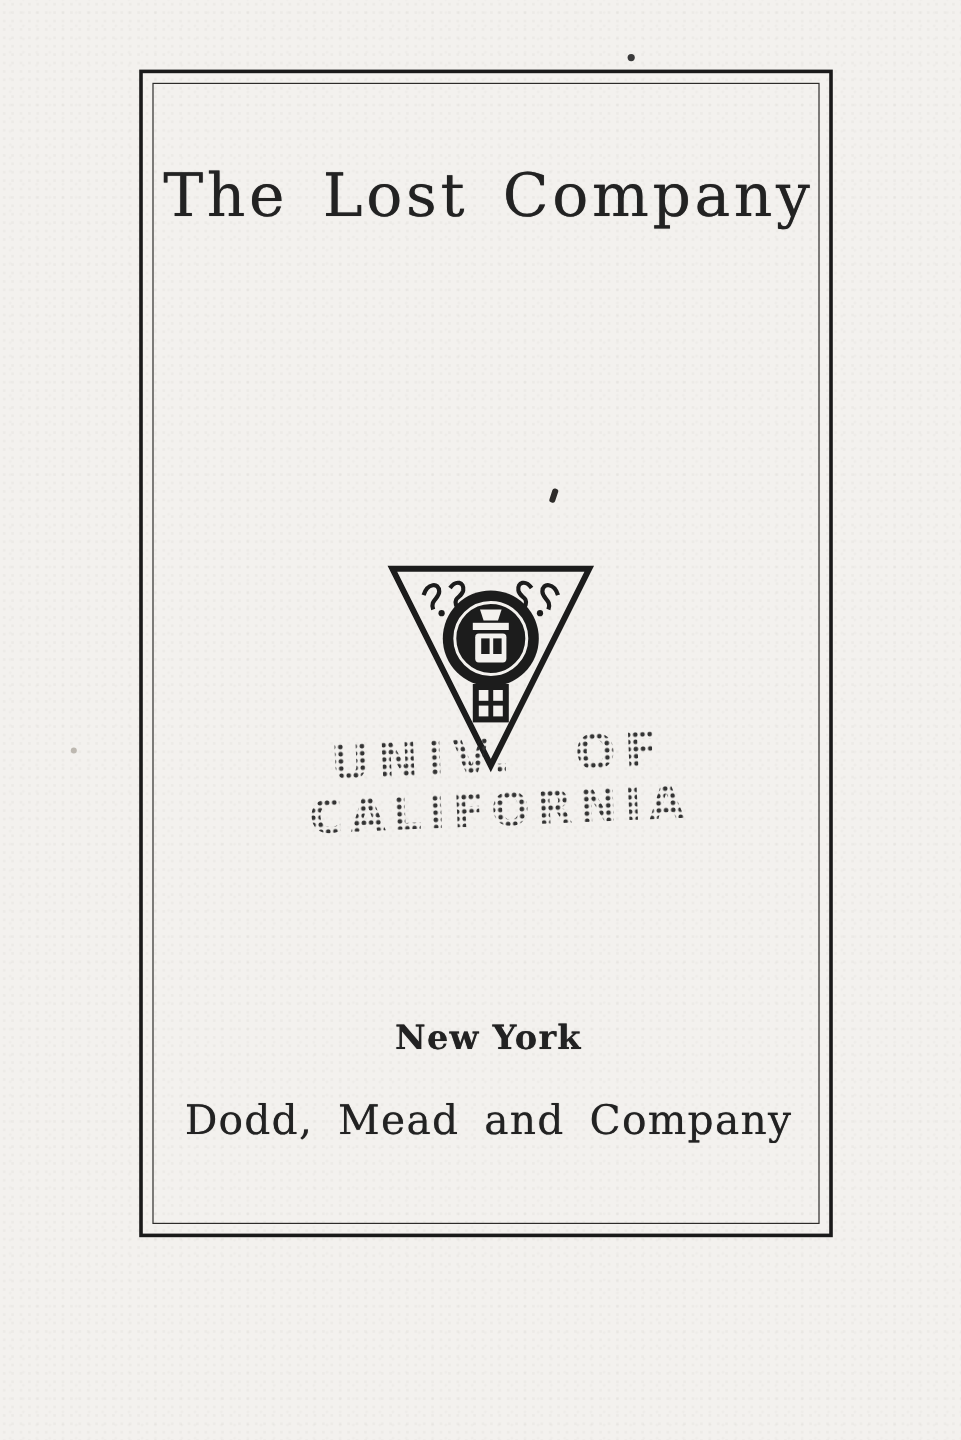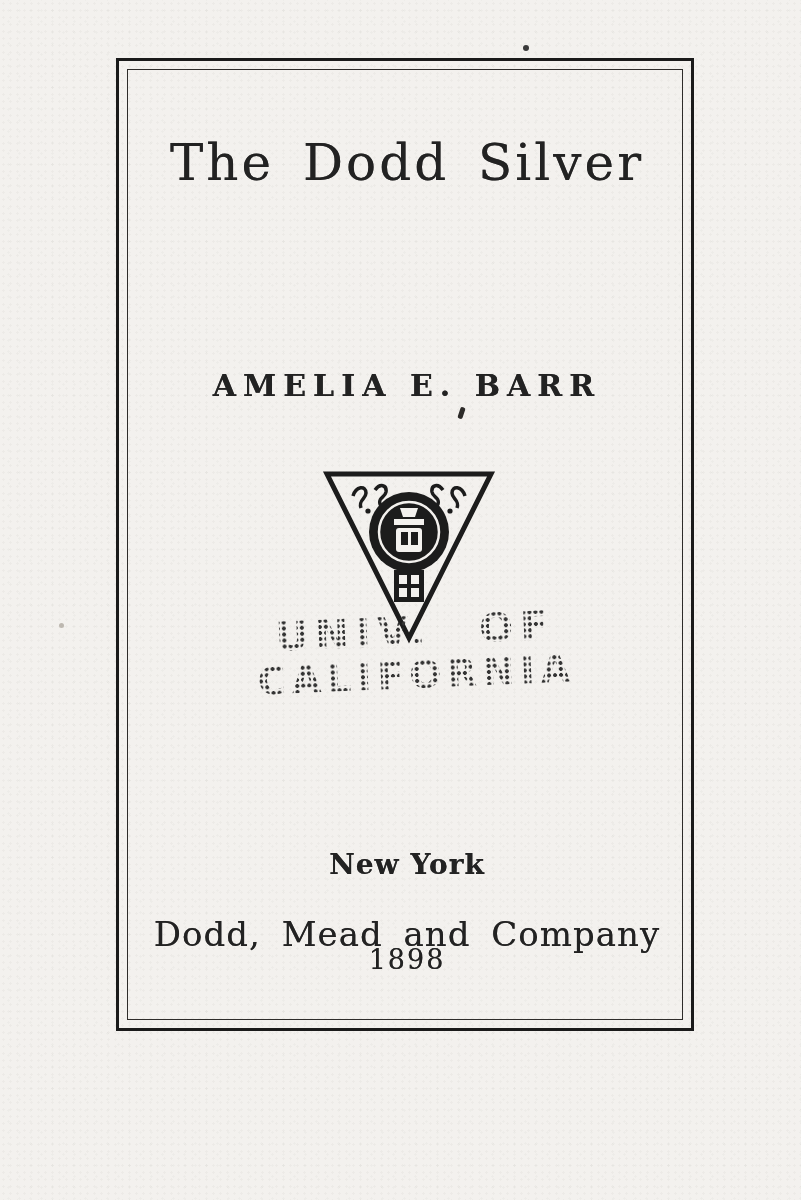--- a/index.html
+++ b/index.html
@@ -76,23 +76,22 @@
 
 <div class="page">
 
   <div class="speck speck-top"></div>
   <div class="speck speck-left"></div>
 
   <div class="frame">
     <div class="frame-inner"></div>
   </div>
 
-  <div class="centered title-line title-1">The Dodd Silver</div>
+  <div class="centered title-line title-1">The Lost Company</div>
 
-  <div class="centered author">AMELIA E. BARR</div>
   <div class="mark-under-author"></div>
 
   <svg class="colophon" viewBox="0 0 176 180">
     <polygon points="6,8 170,8 88,172" fill="none" stroke="#1c1c1c" stroke-width="5"></polygon>
 
     <path d="M32,30 c3,-10 13,-11 13,-3 c0,6 -8,7 -5,15" stroke="#1c1c1c" stroke-width="3.5" fill="none"></path>
     <path d="M54,24 c5,-7 12,-5 11,2 c-1,6 -8,5 -6,12 l4,9" stroke="#1c1c1c" stroke-width="3.5" fill="none"></path>
     <circle cx="47" cy="45" r="2.6" fill="#1c1c1c"></circle>
     <circle cx="62" cy="48" r="2.4" fill="#1c1c1c"></circle>
     <path d="M144,30 c-3,-10 -13,-11 -13,-3 c0,6 8,7 5,15" stroke="#1c1c1c" stroke-width="3.5" fill="none"></path>
@@ -115,15 +114,14 @@
     <rect x="90" y="122" width="8" height="9" fill="#f3f1ee"></rect>
   </svg>
 
   <div class="centered stamp">
     <span class="stamp-line stamp-l1">UNIV. OF</span><br>
     <span class="stamp-line stamp-l2">CALIFORNIA</span>
   </div>
 
   <div class="centered imprint-city">New York</div>
   <div class="centered imprint-pub">Dodd, Mead and Company</div>
-  <div class="centered imprint-year">1898</div>
 
 </div>
 
 </body></html>

